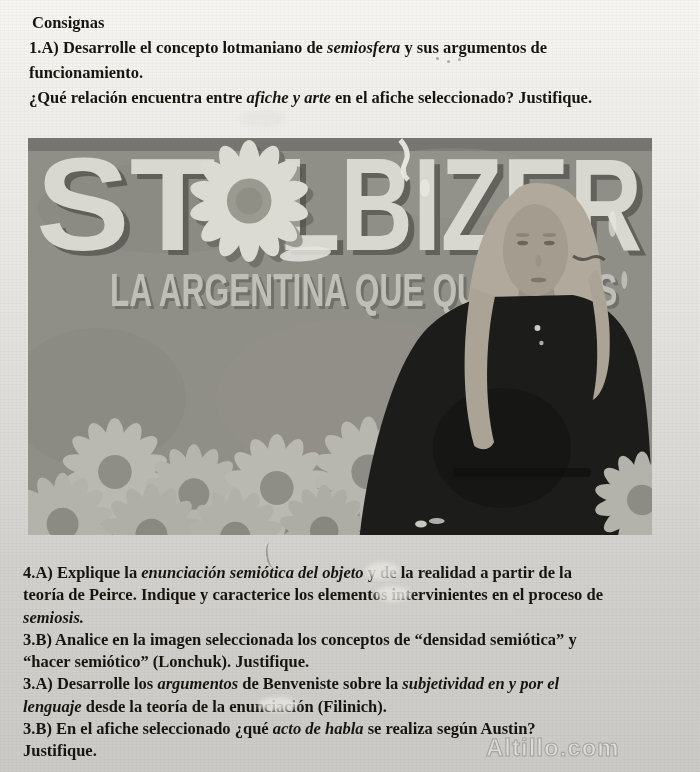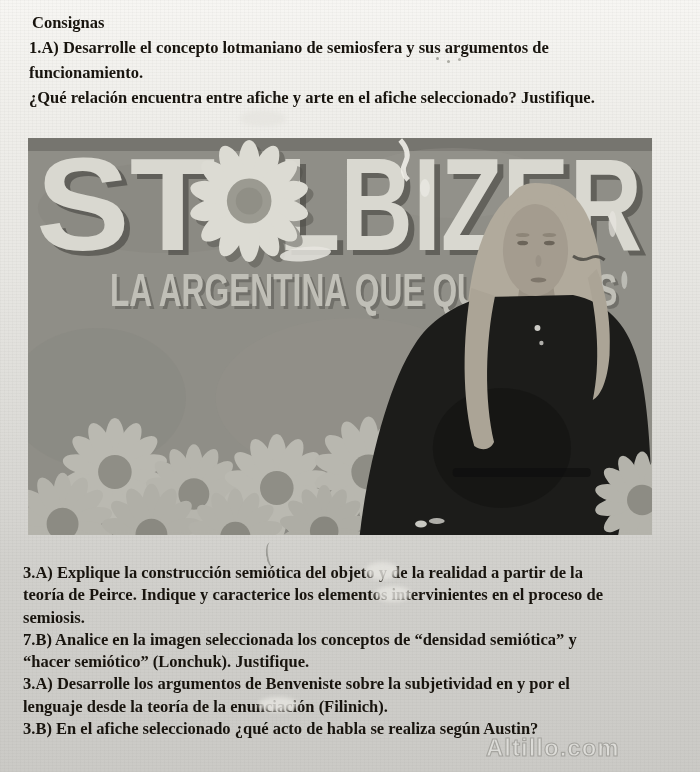--- a/index.html
+++ b/index.html
@@ -12,21 +12,21 @@
     position:absolute;inset:0;pointer-events:none;
     background:
       repeating-linear-gradient(0deg, rgba(120,120,114,0.045) 0 1px, transparent 1px 3px),
       repeating-linear-gradient(90deg, rgba(120,120,114,0.035) 0 1px, transparent 1px 4px);
   }
   .tblock{position:absolute;color:#18140e;font-weight:bold;font-size:16.5px;}
   #block1{left:29px;top:10px;line-height:25px;}
   #block2{left:23px;top:562px;line-height:22.3px;}
   .tline{white-space:nowrap;}
   .heading{padding-left:3px;}
-  .it{}
+  .it{font-style:italic;}
   .photo{position:absolute;left:28px;top:138px;width:624px;height:397px;}
   .photo svg{display:block;}
   .bb{font-family:"Liberation Sans",sans-serif;font-weight:bold;font-size:132px;}
   .bb.sh{fill:#45443f;opacity:.6;}
   .bb.main{fill:#d9d8d0;}
   .sub{font-family:"Liberation Sans",sans-serif;font-weight:bold;font-size:47px;}
   .sub.sh{fill:#55544e;opacity:.5;}
   .sub.main{fill:#c0bfb7;}
   .watermark{
     position:absolute;left:486px;top:734px;
@@ -171,28 +171,29 @@
         <path d="M552,118 q9,6 17,2 q8,-4 15,2" stroke="#45443f" stroke-width="3" fill="none" opacity="0.8"></path>
         <ellipse cx="592" cy="86" rx="4" ry="13" fill="#e8e7e1" opacity="0.65"></ellipse>
         <ellipse cx="604" cy="142" rx="3" ry="9" fill="#e8e7e1" opacity="0.5"></ellipse>
         <ellipse cx="398" cy="386" rx="6" ry="3.5" fill="#dcdbd5" opacity="0.9"></ellipse>
         <ellipse cx="414" cy="383" rx="8" ry="3" fill="#d4d3cd" opacity="0.8"></ellipse>
       </g>
     </svg>
   </div>
 
   <div id="block2" class="tblock">
-      <div class="tline"><span>3.A) Explique la </span><span class="it">construcción semiótica del objeto</span><span> y de la realidad a partir de la</span></div>
+      <div class="tline"><span>4.A) Explique la </span><span class="it">enunciación semiótica del objeto</span><span> y de la realidad a partir de la</span></div>
       <div class="tline"><span>teoría de Peirce. Indique y caracterice los elementos intervinientes en el proceso de</span></div>
       <div class="tline"><span class="it">semiosis.</span></div>
-      <div class="tline"><span>7.B) Analice en la imagen seleccionada los conceptos de “densidad semiótica” y</span></div>
+      <div class="tline"><span>3.B) Analice en la imagen seleccionada los conceptos de “densidad semiótica” y</span></div>
       <div class="tline"><span>“hacer semiótico” (Lonchuk). Justifique.</span></div>
       <div class="tline"><span>3.A) Desarrolle los </span><span class="it">argumentos</span><span> de Benveniste sobre la </span><span class="it">subjetividad en y por el</span></div>
       <div class="tline"><span class="it">lenguaje</span><span> desde la teoría de la enunciación (Filinich).</span></div>
       <div class="tline"><span>3.B) En el afiche seleccionado ¿qué </span><span class="it">acto de habla</span><span> se realiza según Austin?</span></div>
+      <div class="tline"><span>Justifique.</span></div>
     </div>
 
   <div class="smudge" style="left:240px;top:110px;width:46px;height:17px;"></div>
   <div class="smudge" style="left:365px;top:562px;width:34px;height:18px;"></div>
   <div class="smudge" style="left:375px;top:586px;width:36px;height:16px;"></div>
   <div class="smudge" style="left:258px;top:697px;width:40px;height:15px;"></div>
 
   <div class="pencil-dots"></div>
   <div class="pencil-curl"></div>
 

